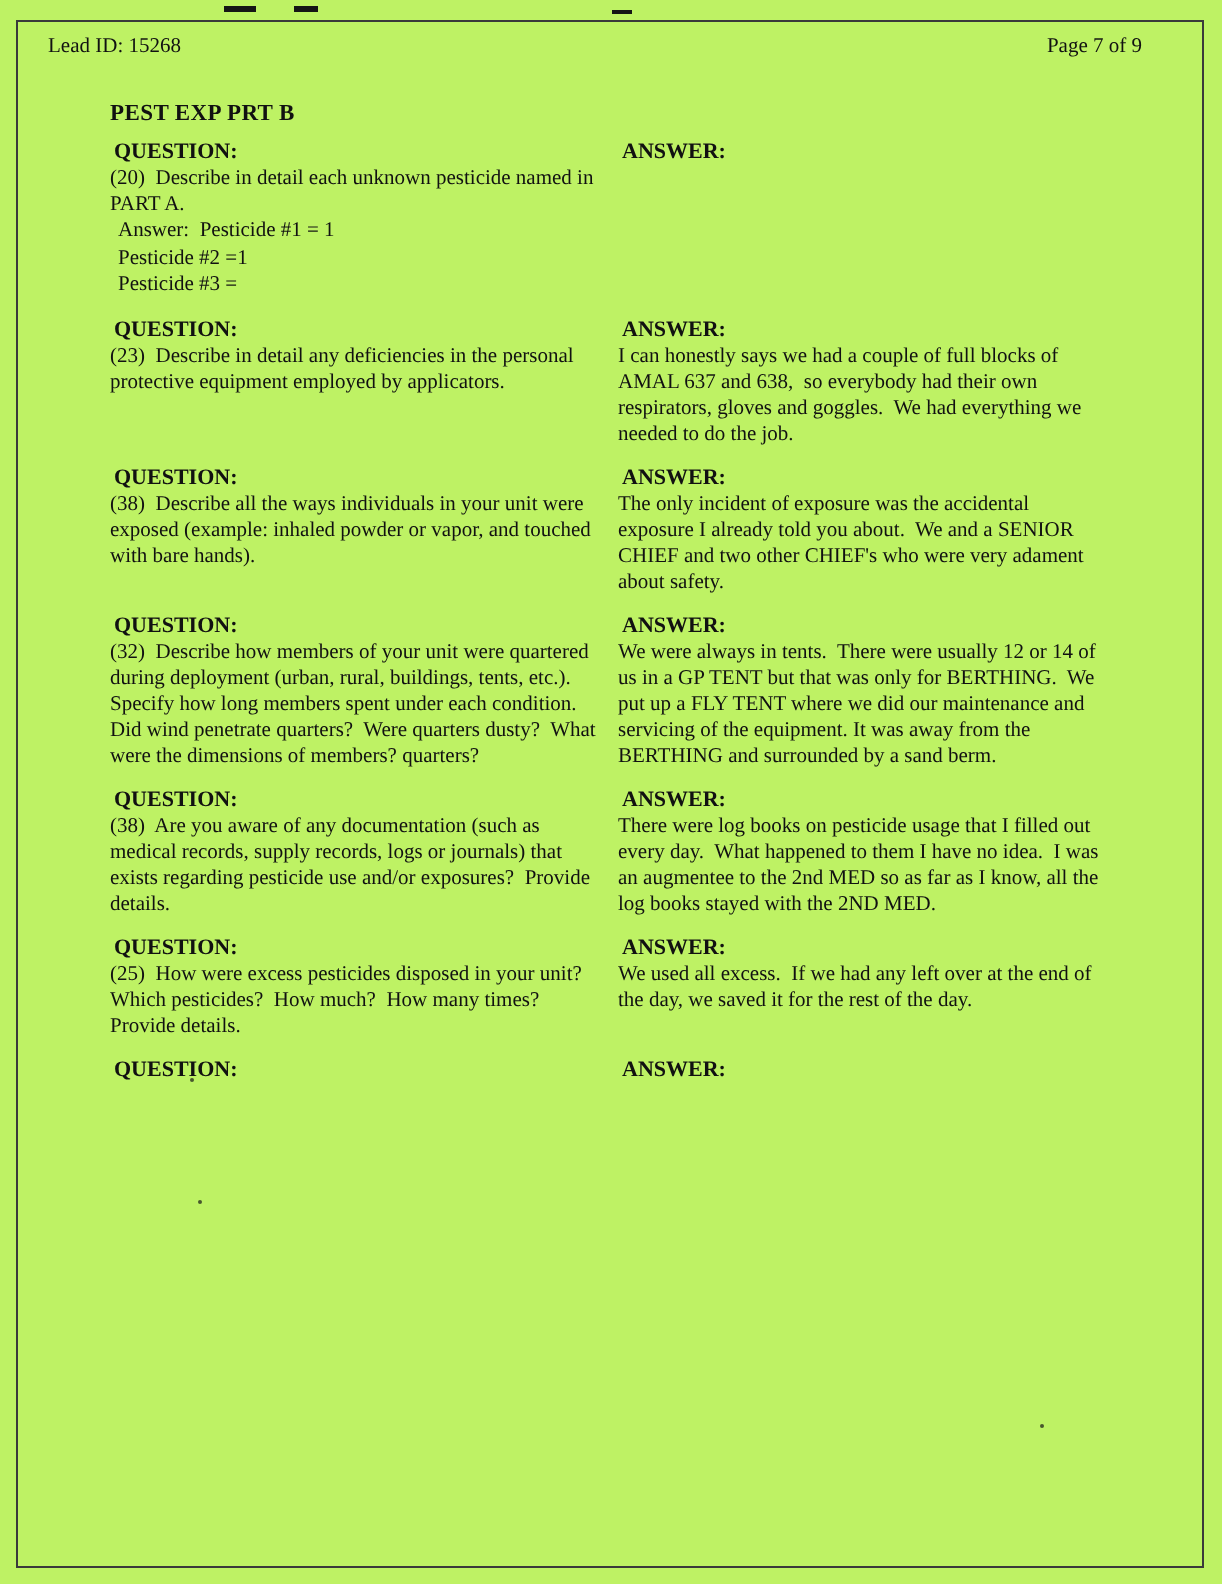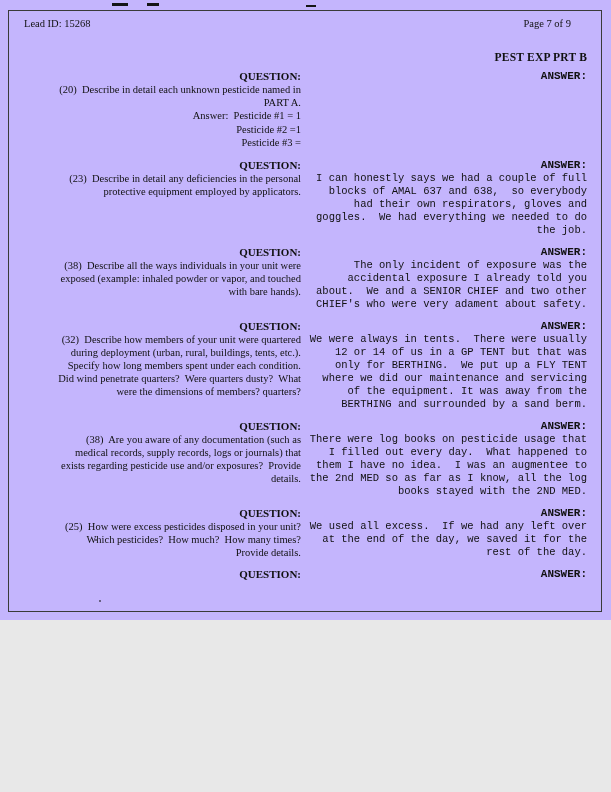--- a/index.html
+++ b/index.html
@@ -3,23 +3,23 @@
 <meta charset="utf-8">
 <style>
   html, body {
     margin: 0;
     padding: 0;
     background: #e8e8e8;
   }
   .page {
     position: relative;
     width: 611px;
-    height: 620px;
+    height: 792px;
     margin: 0 auto;
-    background: #c4b5fd;
+    background: #bef264;
     font-family: "Liberation Serif", "DejaVu Serif", serif;
     color: #111111;
     overflow: hidden;
   }
   .page-border {
     position: absolute;
     top: 10px;
     left: 8px;
     right: 9px;
     bottom: 8px;
@@ -28,41 +28,39 @@
   }
   .doc-header {
     position: relative;
     display: flex;
     justify-content: space-between;
     padding: 18px 40px 0 24px;
     font-size: 10.5px;
   }
   .content {
     position: relative;
-    padding: 22px 24px 0 55px;
-    text-align: right;
+    padding: 22px 59px 0 55px;
   }
   .doc-title {
     font-weight: bold;
     font-size: 11.5px;
     margin-bottom: 7px;
     letter-spacing: 0.2px;
   }
   .qa-block {
     display: flex;
     gap: 8px;
     margin-bottom: 9px;
   }
   .qcol {
     flex: 0 0 246px;
     width: 246px;
   }
   .acol {
     flex: 1;
-    font-family: Liberation Mono, monospace;
   }
   .qa-label {
     font-weight: bold;
     font-size: 11px;
     margin-bottom: 1px;
     padding-left: 2px;
   }
   .qa-text {
     font-size: 10.5px;
     line-height: 1.24;

